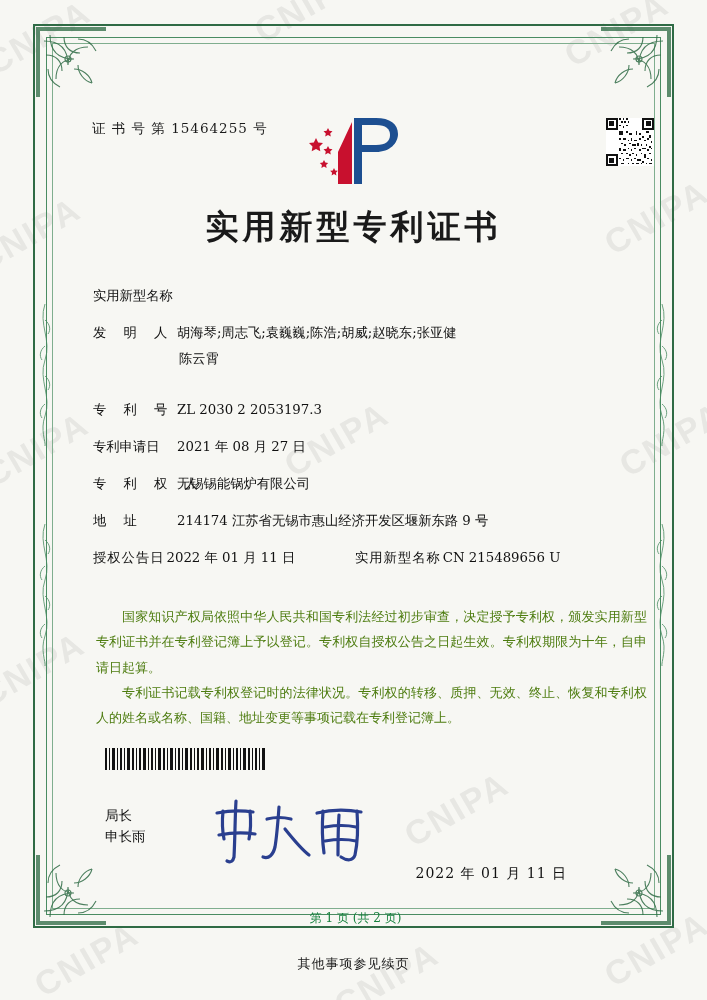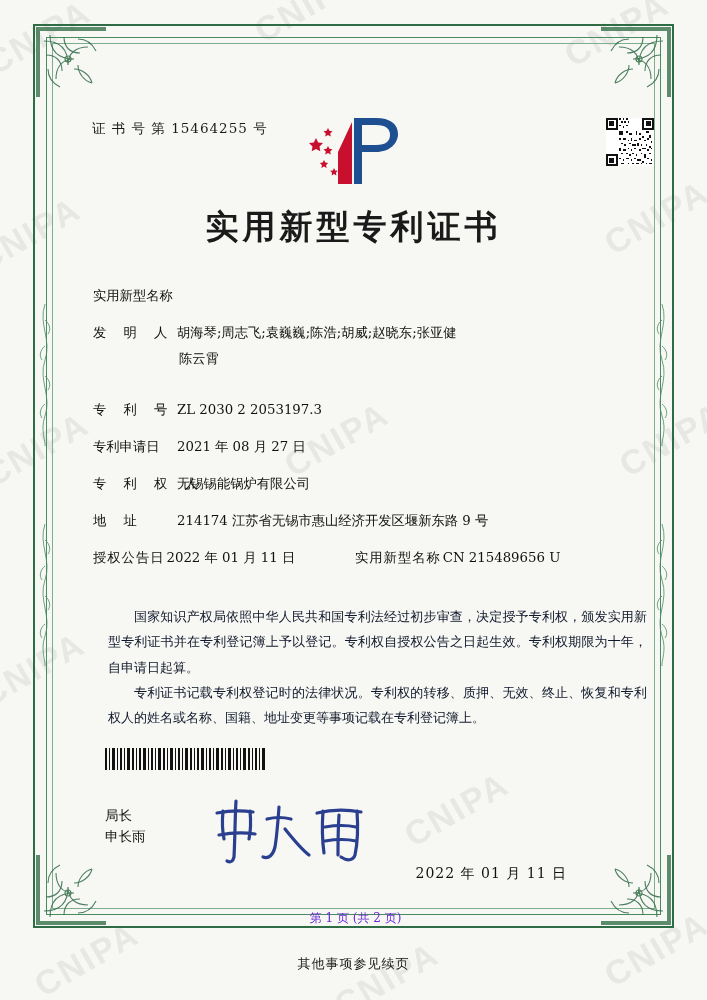--- a/index.html
+++ b/index.html
@@ -95,22 +95,22 @@
   .val2{margin-left:2px;}
   .row.tight{margin-bottom:6px;}
   .cont-line{margin-left:86px;margin-bottom:31px;font-size:13.3px;}
 
   .two-col{display:flex;}
   .two-col .c1{width:262px;display:flex;}
   .two-col .c2{display:flex;}
   .lbl-s{white-space:nowrap;letter-spacing:1px;}
 
   .para{
-    position:absolute;left:108px;right:60px;top:604px;
-    font-size:13px;line-height:1.95;color:#0f172a;text-align:justify;
+    position:absolute;left:96px;right:60px;top:604px;
+    font-size:13px;line-height:1.95;color:#4d7c0f;text-align:justify;
   }
   .para p{margin:0;text-indent:2em;}
 
   .barcode{
     position:absolute;left:105px;top:748px;
     width:160px;height:22px;
   }
 
   .sign-block{
     position:absolute;left:105px;top:805px;
@@ -122,21 +122,21 @@
     width:170px;height:72px;
   }
 
   .date-right{
     position:absolute;right:140px;top:865px;
     font-size:14px;color:#111;letter-spacing:1px;
   }
 
   .page-no{
     position:absolute;left:4px;right:0;top:910px;
-    text-align:center;font-size:12px;color:#6d28d9;
+    text-align:center;font-size:12px;color:#15803d;
   }
 
   .footer-note{
     position:absolute;left:0;right:0;top:955px;
     text-align:center;font-size:13px;color:#1a1a1a;letter-spacing:1px;
   }
 </style>
 </head>
 <body>
 

